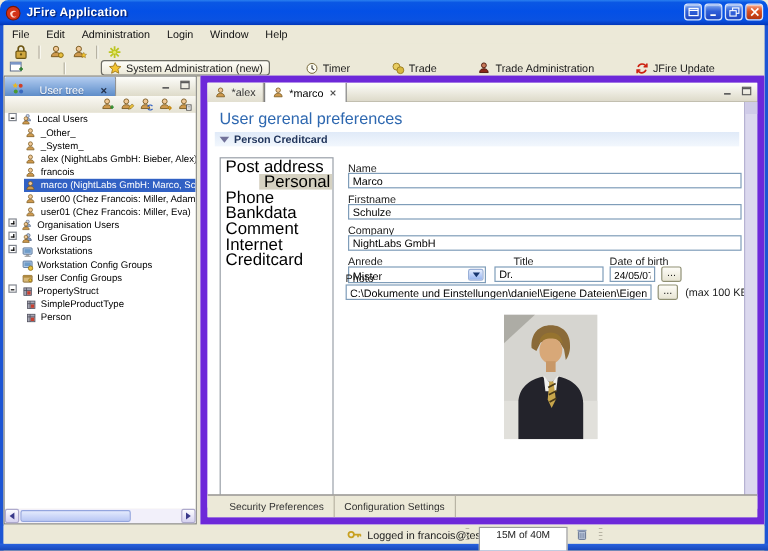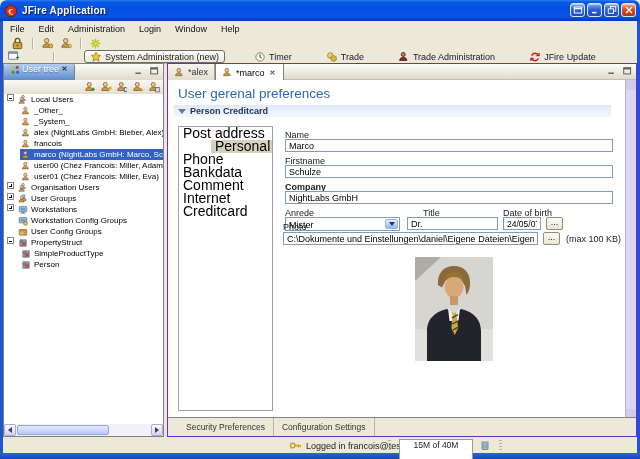--- a/index.html
+++ b/index.html
@@ -38,21 +38,21 @@
   .persp-open { margin:0 4px; }
   .persp-sep { width:2px; height:10px; border-left:1px solid #b6b2a2; border-right:1px solid #fbfaf4; margin:0 5px; }
   .persp-item { display:flex; align-items:center; gap:3px; padding:0 5px; height:13px; color:#1a1a1a; cursor:default; }
   .persp-item.active { border:1px solid #6d6d66; border-radius:3px; background:linear-gradient(#fefdf8,#ece9d8); }
 
   
   .view-panel { position:absolute; left:3px; top:63px; width:161px; height:374px;
     border:1px solid #808080; background:#ece9d8; }
   .vtabbar { position:absolute; left:0; top:0; right:0; height:16px;
     background:linear-gradient(#fdfdfa,#dedbca); display:flex; }
-  .vtab { display:flex; align-items:flex-start; gap:1px; padding:0 5px; height:16px; max-width:100px;
+  .vtab { display:flex; align-items:flex-end; gap:12px; padding:0 5px; height:16px; max-width:100px;
     background:linear-gradient(#b4cdf0,#6e9ad2 80%,#5f8cc8); border-right:1px solid #7e7e7e;
     border-radius:2px 2px 0 0; color:#fff; font-size:9px; cursor:default; }
   .vtab .lbl { text-shadow:0 1px 1px rgba(0,20,60,.4); white-space:nowrap; }
   .chrome-btns { position:absolute; right:3px; top:2px; display:flex; gap:4px; }
   .vtoolbar { position:absolute; left:0; top:16px; right:0; height:14px;
     background:linear-gradient(#faf9f4,#e4e1d2); display:flex; justify-content:flex-end; align-items:center; gap:4px; padding-right:3px; }
   .tree { position:absolute; left:0; top:30px; width:159px; height:330px; background:#fff; overflow:hidden; }
   .tree-row { display:flex; align-items:flex-start; height:11px; font-size:8px; color:#000; white-space:nowrap; cursor:default; }
   .tree-row .ind { flex:none; }
   .expander { flex:none; width:7px; height:7px; border:1px solid #828790; background:#fff; position:relative; margin-right:3px; }
@@ -64,21 +64,21 @@
   .hscroll { position:absolute; left:0; bottom:0; width:159px; height:12px; background:#f2f0fa; display:flex; align-items:center; }
   .hs-btn { width:12px; height:12px; background:linear-gradient(#fcfcff,#d6d2f0); border:1px solid #aeaacd; border-radius:2px;
     display:flex; align-items:center; justify-content:center; }
   .hs-thumb { width:92px; height:10px; margin:0 1px; border:1px solid #93a5de; border-radius:2px;
     background:linear-gradient(#e3eafd,#b9c7f4); }
   .arrow-l { width:0;height:0;border-top:3px solid transparent;border-bottom:3px solid transparent;border-right:4px solid #3a3a8a; }
   .arrow-r { width:0;height:0;border-top:3px solid transparent;border-bottom:3px solid transparent;border-left:4px solid #3a3a8a; }
 
   
   .editor-panel { position:absolute; left:167px; top:63px; width:470px; height:374px;
-    border:1px solid #6d28d9; background:#fff;padding-left:28px; }
+    border:6px solid #6d28d9; background:#fff;padding-left:28px; }
   .etabbar { position:absolute; left:0; top:0; right:0; height:16px;
     background:linear-gradient(#fdfdfa,#dedbca); border-bottom:1px solid #c2bfb0; display:flex; }
   .etab { display:flex; align-items:center; gap:3px; padding:0 6px; font-size:9px; color:#333;
     border-right:1px solid #a8a49a; cursor:default; background:linear-gradient(#f6f5ee,#e2dfd0); height:16px; }
   .etab.active { background:#fff; color:#000; border-right:1px solid #808080; border-left:1px solid #808080; height:17px; }
   .econtent { position:absolute; left:0; top:16px; width:457px; height:338px; background:#fff; }
   .page-title { position:absolute; left:10px; top:6px; font-size:13.5px; color:#2e68b0; }
   .section-header { position:absolute; left:6px; top:25px; width:437px; height:12px;
     background:linear-gradient(#e0eaf8,#f2f7fd); display:flex; align-items:center; gap:4px; padding-left:4px; }
   .twistie { width:0; height:0; border-left:4px solid transparent; border-right:4px solid transparent; border-top:5px solid #72729a; }
@@ -624,21 +624,21 @@
           <div class="cat-item">Bankdata</div>
           <div class="cat-item">Comment</div>
           <div class="cat-item">Internet</div>
           <div class="cat-item">Creditcard</div>
         </div>
 
       <span class="f-label" style="left:117px; top:50px;">Name</span>
       <input class="xp-input" style="left: 117px; top: 59px; width: 328px;" value="Marco">
       <span class="f-label" style="left:117px; top:76px;">Firstname</span>
       <input class="xp-input" style="left: 117px; top: 85px; width: 328px;" value="Schulze">
-      <span class="f-label" style="left:117px; top:102px;font-weight:bold;">Company</span>
+      <span class="f-label" style="left:117px; top:102px;">Company</span>
       <input class="xp-input" style="left: 117px; top: 111px; width: 328px;" value="NightLabs GmbH">
 
       <span class="f-label" style="left:117px; top:128px;">Anrede</span>
       <div class="xp-combo" style="left:117px; top:137px; width:115px;">
         <span class="combo-text">Mister</span>
         <span class="combo-btn">
             <span class="combo-arrow"></span>
           </span>
       </div>
       <span class="f-label" style="left:255px; top:128px;">Title</span>

